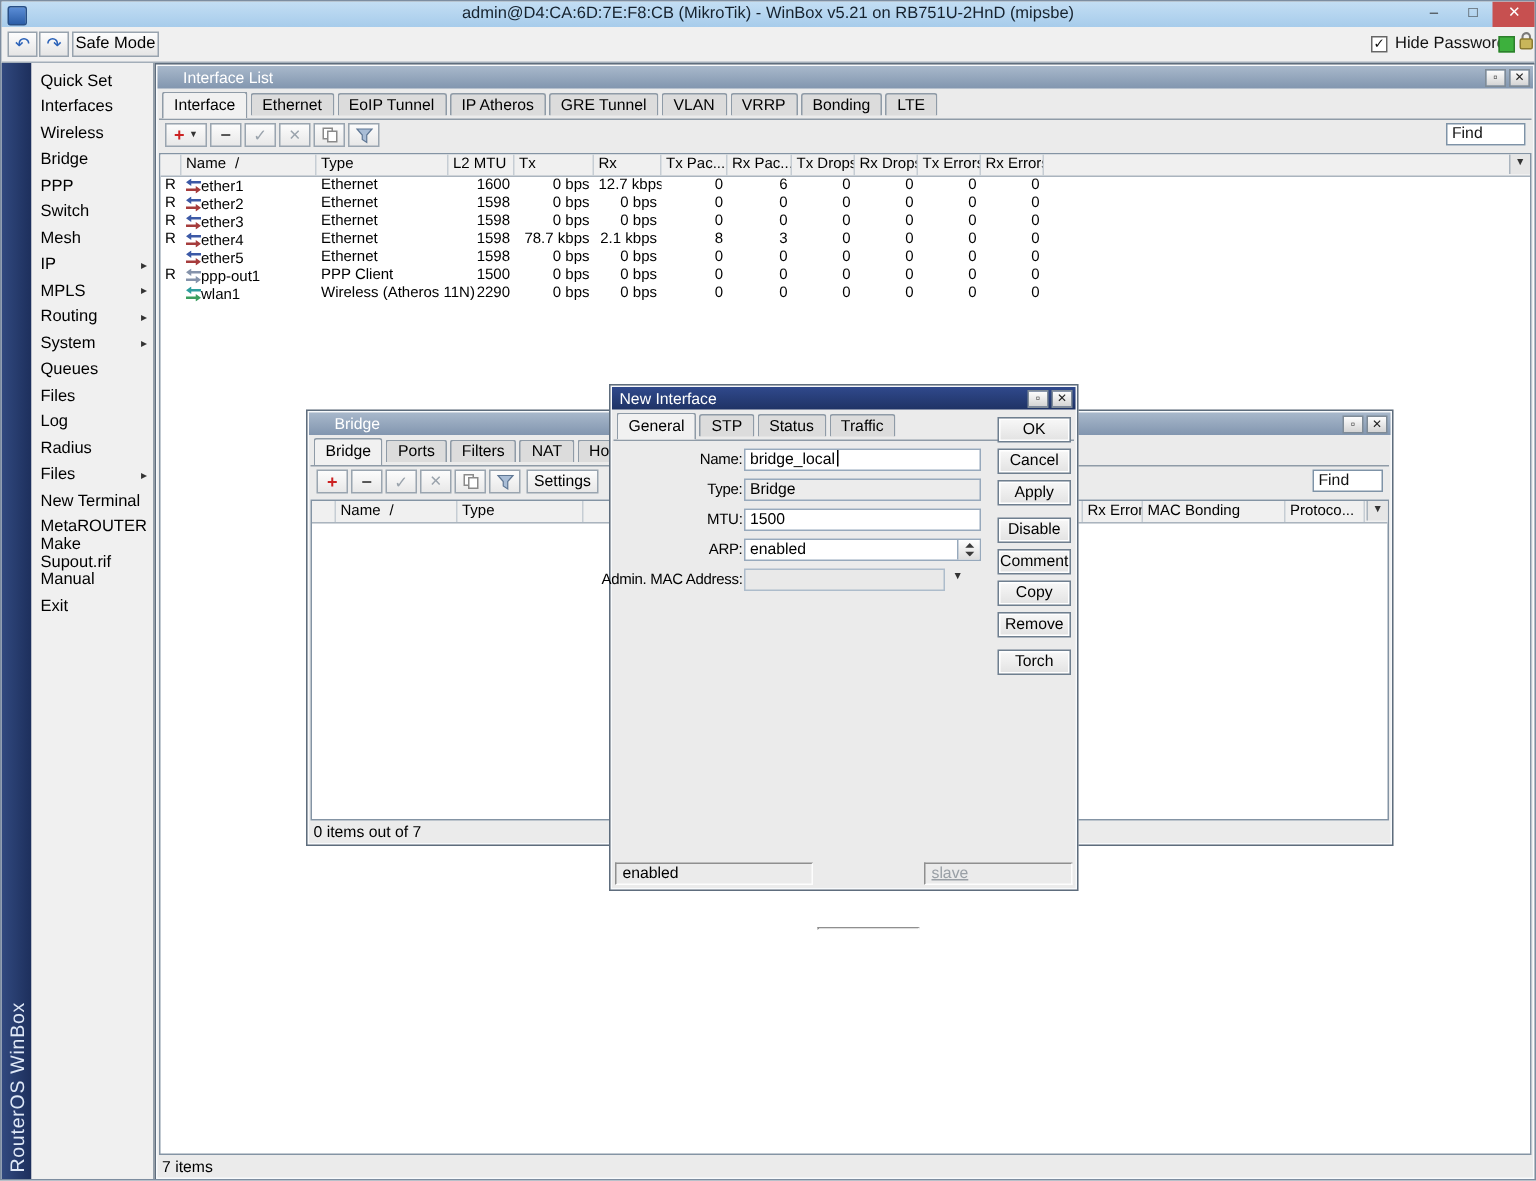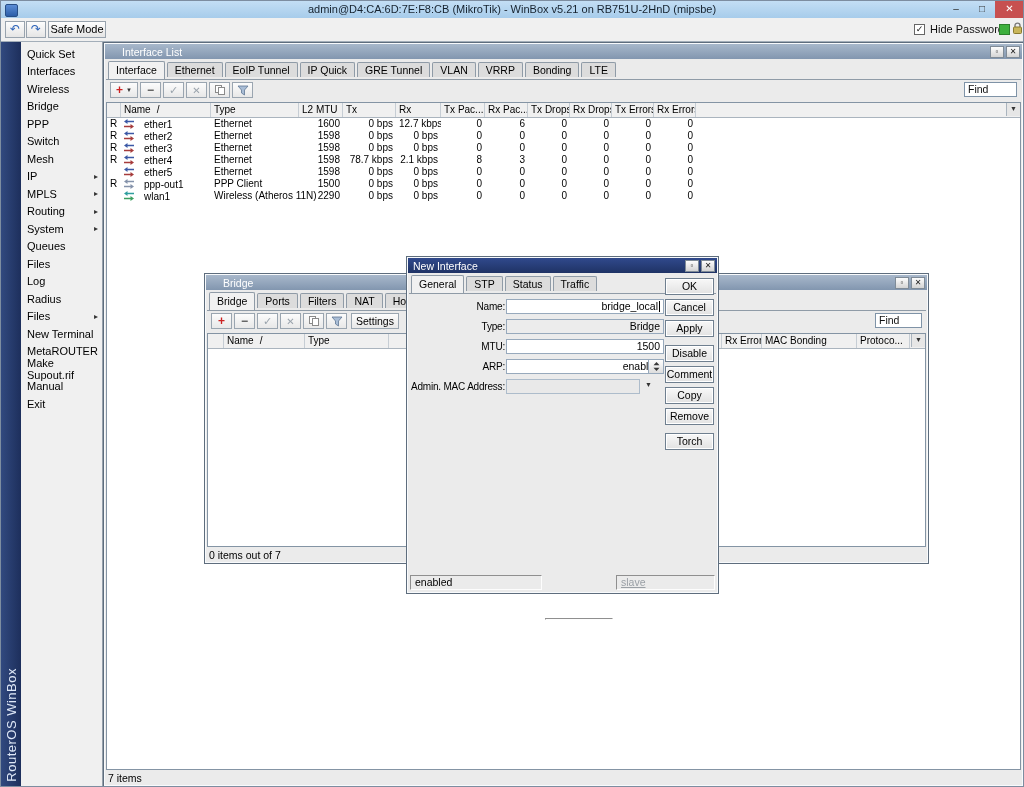--- a/index.html
+++ b/index.html
@@ -63,39 +63,39 @@
   .listpanel{position:absolute;left:2px;right:2px;border:1px solid #8494a4;background:#fff;box-sizing:border-box;}
   .lheader{position:relative;display:flex;height:14px;background:#f0f0f0;border-bottom:1px solid #aab4be;font-size:10px;}
   .hcell{box-sizing:border-box;padding:1px 0 0 3px;border-right:1px solid #c6cdd4;white-space:nowrap;overflow:hidden;flex:none;}
   .sortmark{margin-left:6px;}
   .hdr-dd{position:absolute;right:0;top:0;width:13px;height:13px;border-left:1px solid #aab4be;background:#e6e6e6;
           font-size:7px;line-height:12px;text-align:center;color:#333;}
   .lrow{display:flex;height:12px;font-size:10px;line-height:11px;color:#000;}
   .cell{box-sizing:border-box;padding:0 3px;white-space:nowrap;overflow:hidden;flex:none;}
   .cell.num{text-align:right;}
   .cell.typecell{overflow:visible;}
-  .namecell{display:flex;align-items:center;gap:10px;overflow:visible;}
+  .namecell{display:flex;align-items:center;gap:0;overflow:visible;}
   .iface-icon{display:inline-block;width:10px;height:10px;flex:none;}
   .win-footer{position:absolute;left:4px;bottom:1px;height:13px;font-size:10.5px;line-height:13px;color:#000;}
   
   .c0{width:14px;} .c1{width:90px;} .c2{width:88px;} .c3{width:44px;} .c4{width:53px;} .c5{width:45px;}
   .c6{width:44px;} .c7{width:43px;} .c8{width:42px;} .c9{width:42px;} .c10{width:42px;} .c11{width:42px;}
   
   .bc0{width:16px;} .bc1{width:81px;} .bc2{width:84px;} .bc3{width:333px;} .bc4{width:40px;} .bc5{width:95px;} .bc6{width:53px;}
 
   
   #win-iflist{left:0;top:0;right:0;bottom:0;}
   #win-iflist .listpanel{top:59px;bottom:16px;}
   #win-bridge{left:101px;top:231px;width:725px;height:291px;z-index:5;}
   #win-bridge .listpanel{top:59px;bottom:16px;}
 
   
   #dlg{left:303px;top:214px;width:313px;height:338px;z-index:10;}
   #dlg .wtitle{height:15px;}
-  #dlg-fields{position:absolute;left:10px;top:40px;width:311px;text-align:right;}
+  #dlg-fields{position:absolute;left:0;top:40px;width:311px;}
   .frow{position:relative;height:20px;}
   .flabel{position:absolute;right:223px;top:4px;font-size:10px;letter-spacing:-0.2px;white-space:nowrap;color:#000;}
   .fctl{position:absolute;left:89px;top:2px;width:158px;height:15px;box-sizing:border-box;border:1px solid #97a9bc;
         background:#fff;font-size:10.5px;line-height:12px;padding:0 3px;color:#000;}
   .fctl.readonly{background:#ececec;}
   .fctl.disabled{background:#e9e9e9;border-color:#adbccb;}
   .fctl.short{width:134px;}
   .combo-btn{position:absolute;right:0;top:0;width:14px;height:13px;border-left:1px solid #97a9bc;
              background:linear-gradient(#fff,#ddd);display:flex;align-items:center;justify-content:center;}
   .ext-dd{position:absolute;left:228px;top:4px;font-size:7px;color:#333;}
@@ -218,21 +218,21 @@
         <span>Interface List</span>
         <span class="wbtns">
           <span class="wbtn">▫</span>
           <span class="wbtn">✕</span>
         </span>
       </div>
       <div class="tabstrip">
           <div class="tab active">Interface</div>
           <div class="tab">Ethernet</div>
           <div class="tab">EoIP Tunnel</div>
-          <div class="tab">IP Quick</div>
+          <div class="tab">IP Atheros</div>
           <div class="tab">GRE Tunnel</div>
           <div class="tab">VLAN</div>
           <div class="tab">VRRP</div>
           <div class="tab">Bonding</div>
           <div class="tab">LTE</div>
         </div>
       <div class="wtoolbar">
         <div class="findbox" id="if-find">Find</div>
       <div class="tbtn" style="left: 4px; width: 28px;">
             <span style="color:#c22;font-weight:bold;font-size:12px;">+</span>

